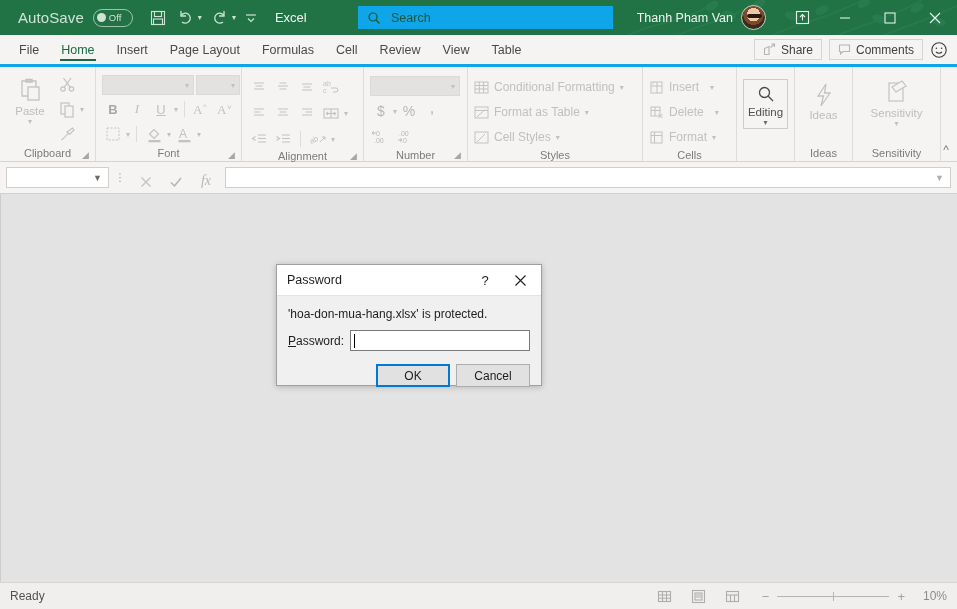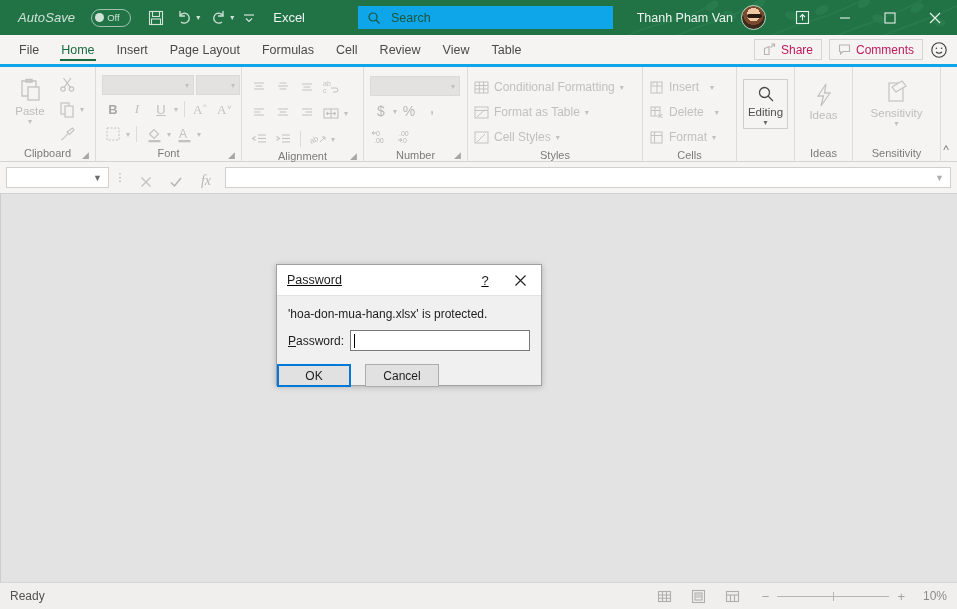--- a/index.html
+++ b/index.html
@@ -36,21 +36,21 @@
     opacity: .55;
   }
   .qat {
     display: flex; align-items: center;
     height: 100%;
     padding-left: 18px;
     gap: 2px;
     position: relative; z-index: 2;
   }
   .autosave-label {
-    font-size: 13px; color: #cfe3d7; margin-right: 14px; letter-spacing: .1px; font-style: italic;
+    font-size: 15px; color: #cfe3d7; margin-right: 7px; letter-spacing: .1px;
   }
   .toggle {
     width: 40px; height: 17px; border-radius: 9px;
     border: 1px solid #9dc3ad;
     display: flex; align-items: center;
     padding: 8px 3px; gap: 3px;
     margin-right: 10px;
   }
   .toggle .knob { width: 9px; height: 9px; border-radius: 50%; background: #cfe3d7; }
   .toggle .off { font-size: 9.5px; color: #cfe3d7; }
@@ -116,21 +116,21 @@
   }
   .tab.active { color: #1a6b40; }
   .tab.active::after {
     content: ""; position: absolute; left: 10px; right: 10px; bottom: 3px;
     height: 2.5px; background: #1a6b40;
   }
   .tabright { margin-left: auto; display: flex; align-items: center; padding-right: 9px; gap: 7px; }
   .ghostbtn {
     height: 21px; border: 1px solid #d6d4d2;
     display: flex; align-items: center; gap: 5px;
-    padding: 1px 8px; font-size: 12px; color: #be185d; background: #f5f4f3;
+    padding: 1px 8px; font-size: 12px; color: #404040; background: #f5f4f3;
   }
   .smiley { width: 18px; height: 18px; }
 
   
   .ribbon {
     height: 95px; flex: 0 0 95px;
     background: #f5f4f3;
     display: flex;
     border-bottom: 1px solid #d6d4d2;
     color: #bfbdbb;
@@ -248,21 +248,20 @@
     box-shadow: 0 1px 6px rgba(0,0,0,.22);
     z-index: 50;
     font-size: 12px;
     color: #000;
   }
   .dlg-title {
     height: 31px; background: #ffffff;
     display: flex; align-items: center;
     padding-left: 10px;
     border-bottom: 1px solid #e3e3e3;
-    text-decoration: underline;
   }
   .dlg-title .t { font-size: 12.5px; color: #1d1d1d; }
   .dlg-title .acts { margin-left: auto; display: flex; align-items: stretch; height: 100%; }
   .dlg-act {
     width: 30px; display: flex; align-items: center; justify-content: center;
     color: #1d1d1d; font-size: 13px;
   }
   .dlg-act.close { width: 41px; font-size: 14px; }
   .dlg-msg {
     padding: 11px 0 0 11px;
@@ -277,21 +276,21 @@
   .pwfield {
     flex: 1; height: 21px; background: #fff;
     border: 1px solid #7a7a7a;
     display: flex; align-items: center;
     padding-left: 3px;
   }
   .caret-line {
     width: 1px; height: 14px; background: #000;
   }
   .dlg-buttons {
-    display: flex; gap: 14px;
+    display: flex; justify-content: flex-end; gap: 6px;
     padding: 13px 11px 0 0;
   }
   .dbtn {
     width: 74px; height: 23px;
     background: #e1e1e1;
     border: 1px solid #adadad;
     display: flex; align-items: center; justify-content: center;
     font-size: 12px; color: #1d1d1d;
   }
   .dbtn.default { border: 2px solid #0078d7; }

